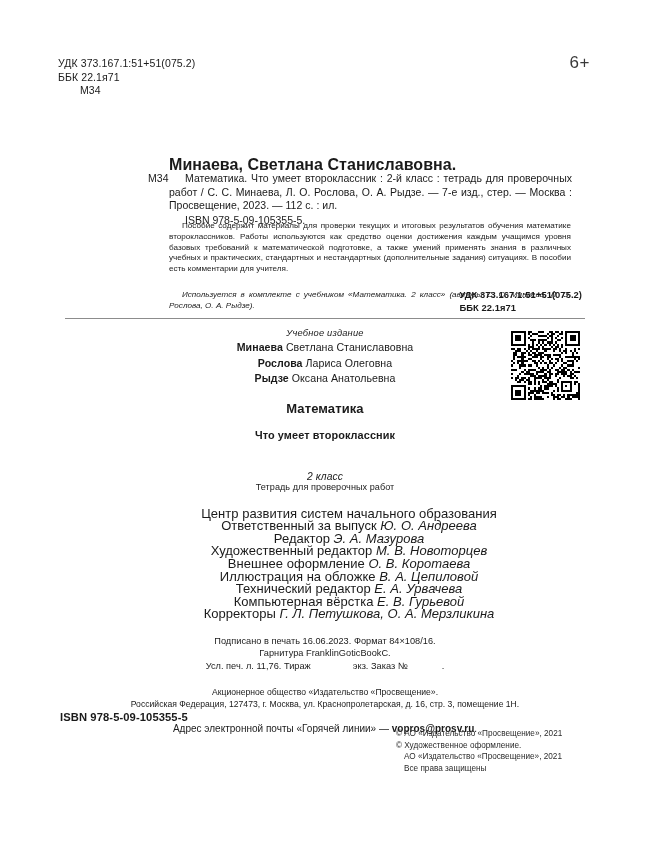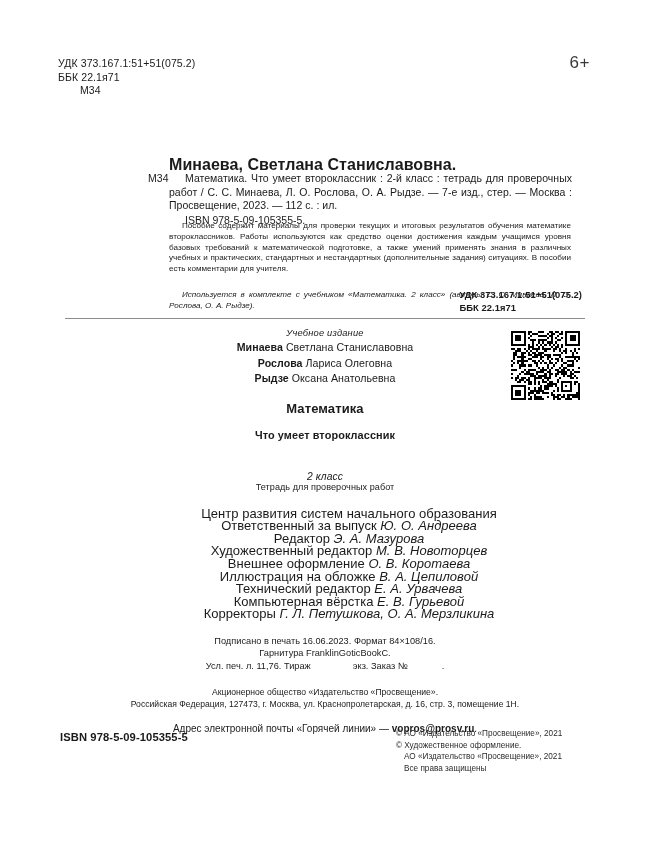--- a/index.html
+++ b/index.html
@@ -200,21 +200,21 @@
     top: 331px;
     width: 69px;
     height: 69px;
   }
   .qr svg { display: block; width: 69px; height: 69px; }
 
   
   .isbn-bottom {
     position: absolute;
     left: 60px;
-    top: 731px;
+    top: 711px;
     font-size: 11.2px;
     font-weight: bold;
     letter-spacing: 0.1px;
   }
   .copyright {
     position: absolute;
     left: 396px;
     top: 728px;
     width: 200px;
     font-size: 8.2px;

